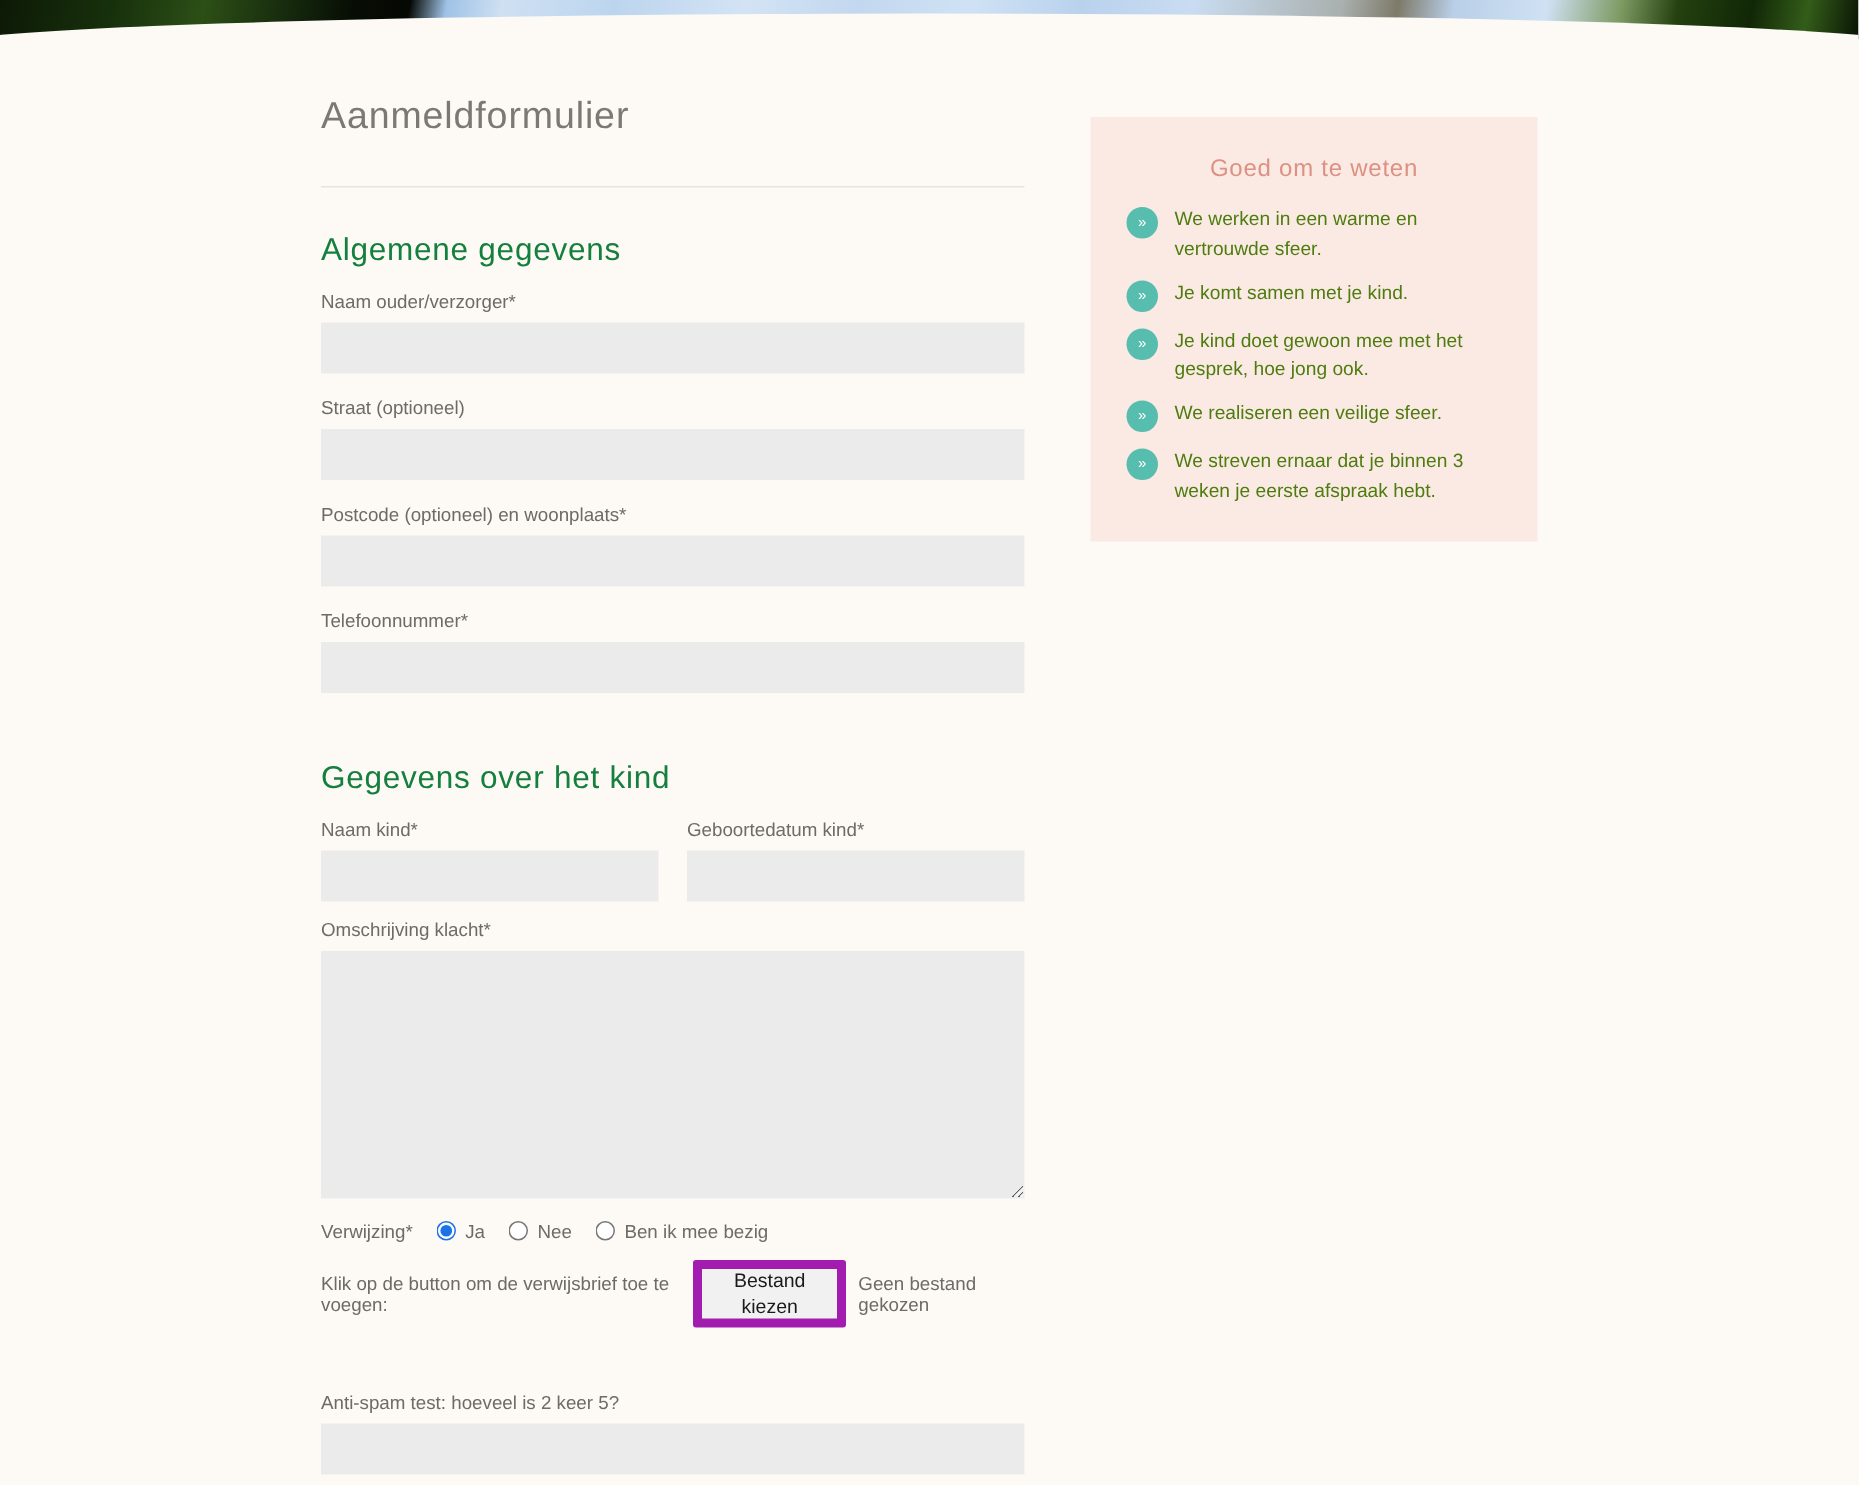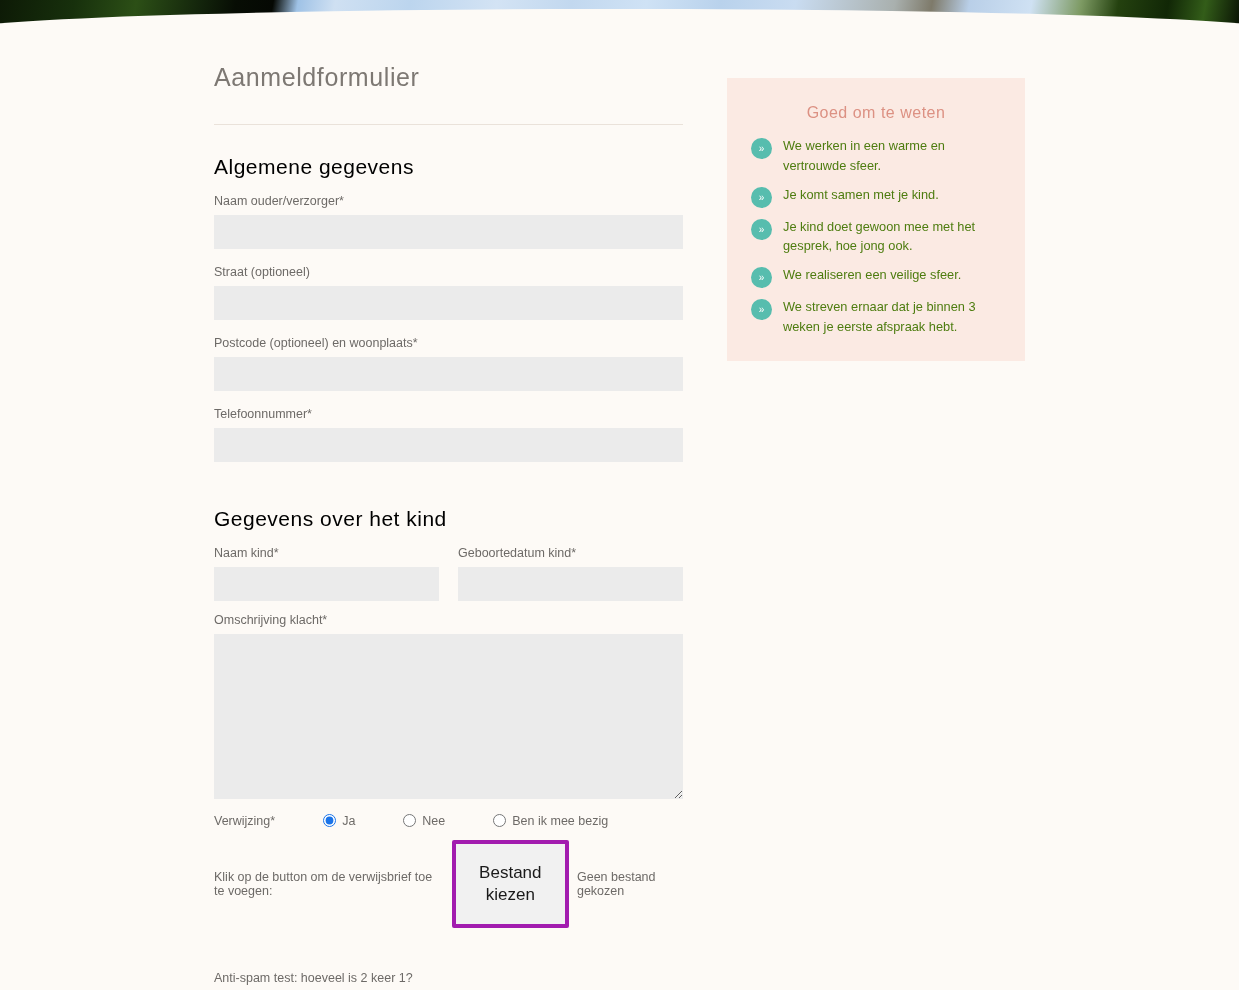--- a/index.html
+++ b/index.html
@@ -89,21 +89,21 @@
     line-height: 1.2;
   }
   .rule {
     border: none;
     border-top: 1px solid #eae2da;
     margin: 0 0 29px 0;
   }
   .section-title {
     font-size: 21px;
     font-weight: 400;
-    color: #000000;
+    color: #15803d;
     letter-spacing: 0.5px;
     margin: 0 0 14px 0;
     line-height: 1.2;
   }
   .section-title.second {
     margin-top: 44px;
   }
 
   
   .field { margin-bottom: 15px; }
@@ -150,21 +150,20 @@
     display: block;
     resize: vertical;
   }
 
   
   .radio-row {
     display: flex;
     align-items: center;
     font-size: 12.5px;
     color: #6d6a67;
-    gap: 32px;
   }
   .radio-row .radio-legend { margin-right: 16px; }
   .radio-opt {
     display: inline-flex;
     align-items: flex-start;
     margin-right: 16px;
     cursor: pointer;
   }
   .radio-opt input[type="radio"] {
     width: 13px;
@@ -178,26 +177,26 @@
   .file-row {
     display: flex;
     align-items: center;
     margin-top: 12px;
     font-size: 12.5px;
     color: #6d6a67;
   }
   .file-row .file-label { margin-right: 8px; }
   .file-btn {
     font-family: "Liberation Sans", sans-serif;
-    font-size: 17px;
+    font-size: 13px;
     color: #1a1a1a;
     background: #f1f1f1;
-    border: 4px solid #a21caf;
+    border: 6px solid #a21caf;
     border-radius: 2px;
-    padding: 18px 7px;
+    padding: 0 7px;
     cursor: pointer;
     line-height: 1.3;
   }
   .file-status {
     margin-left: 8px;
     color: #6d6a67;
     font-size: 12.5px;
   }
 
   
@@ -319,21 +318,21 @@
       </label>
     </div>
 
     <div class="file-row">
       <span class="file-label">Klik op de button om de verwijsbrief toe te voegen:</span>
       <button class="file-btn">Bestand kiezen</button>
       <span class="file-status">Geen bestand gekozen</span>
     </div>
 
     <div class="field antispam">
-      <label class="field-label">Anti-spam test: hoeveel is 2 keer 1?</label>
+      <label class="field-label">Anti-spam test: hoeveel is 2 keer 5?</label>
       <input class="input-box" type="text" value="" style="">
     </div>
 
   </div>
 
   <div class="aside-col">
     <div class="aside-panel">
       <h3 class="aside-title">Goed om te weten</h3>
       <ul class="aside-list">
         <li class="aside-item">

